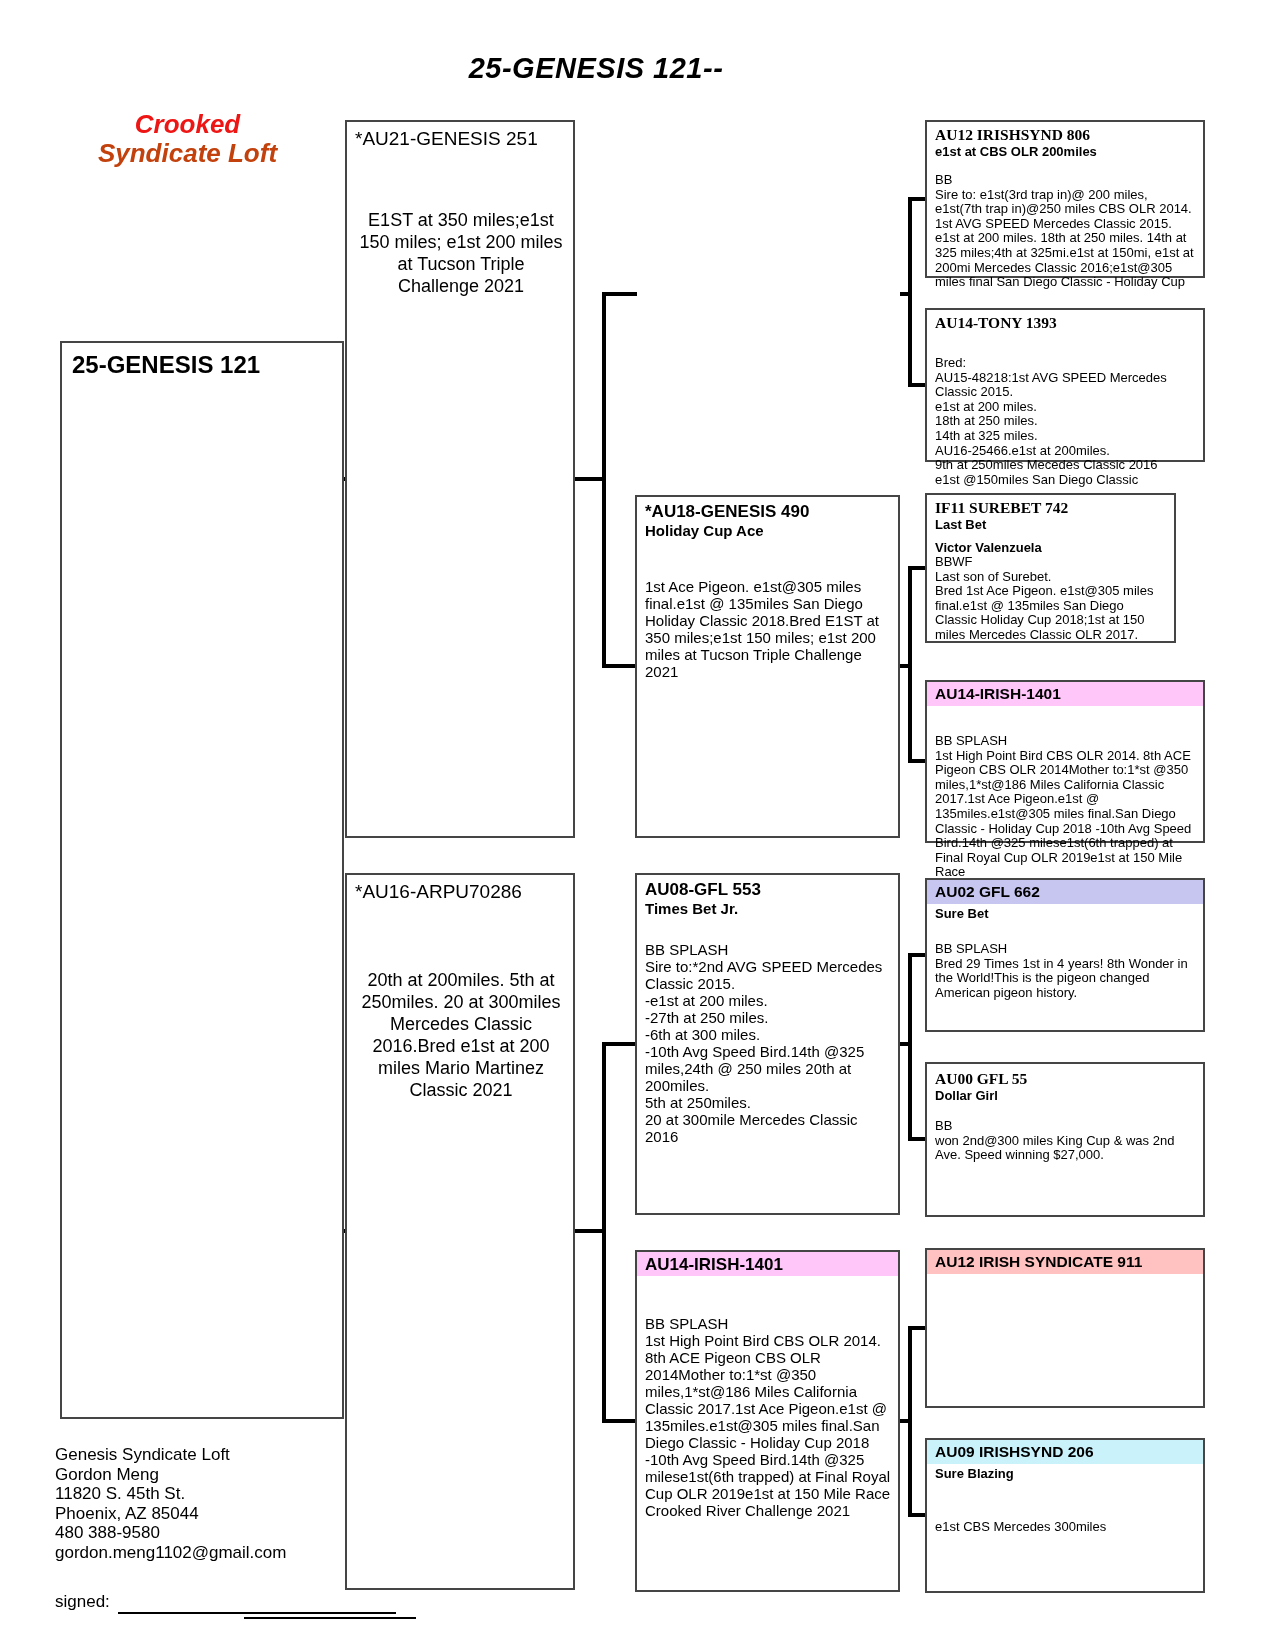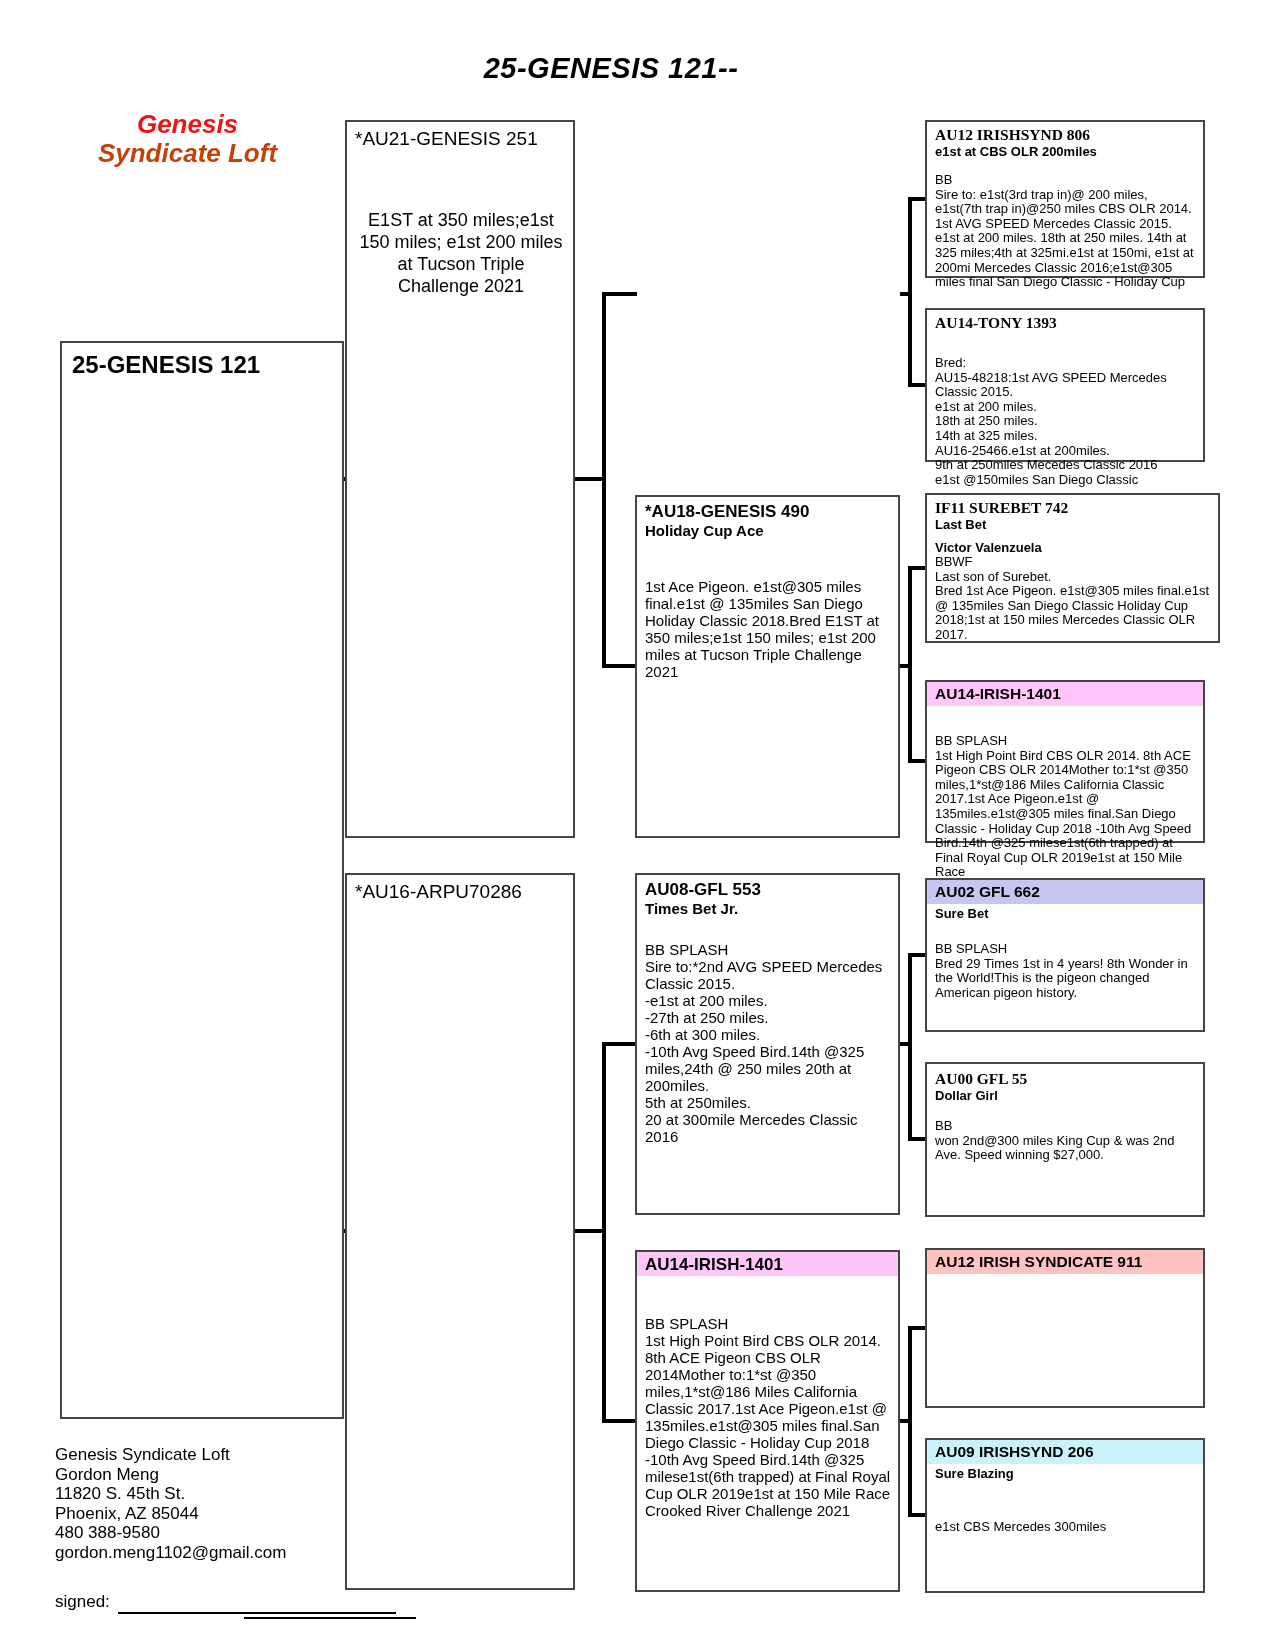--- a/index.html
+++ b/index.html
@@ -1,18 +1,18 @@
 <!DOCTYPE html>
 <html><head>
 <meta charset="utf-8">
 <style>
   html,body{margin:0;padding:0;background:#fff;}
   #page{position:relative;width:1275px;height:1650px;background:#ffffff;
         font-family:"Liberation Sans", sans-serif;color:#000;overflow:hidden;}
-  .title{position:absolute;left:16px;top:52px;width:1190px;text-align:center;
+  .title{position:absolute;left:1px;top:52px;width:1190px;text-align:center;
          font-size:29px;font-weight:bold;font-style:italic;letter-spacing:0.5px;}
   .loft{position:absolute;left:55px;top:110px;width:265px;text-align:center;
         font-size:26px;line-height:29px;font-weight:bold;font-style:italic;}
   .box{position:absolute;background:#fff;border:2px solid #454545;box-sizing:border-box;}
   .band{height:24px;font-weight:bold;font-size:15.5px;padding:3px 0 0 8px;box-sizing:border-box;}
   .h1{font-size:24px;font-weight:bold;margin:8px 0 0 10px;}
   .h2{font-size:19px;font-weight:normal;margin:6px 0 0 8px;}
   .h3{font-size:17px;font-weight:bold;margin:5px 0 0 8px;}
   .s3{font-size:15px;font-weight:bold;margin:0 0 0 8px;}
   .h4{font-size:15.5px;font-weight:bold;margin:4px 0 0 8px;font-family:Liberation Serif, serif;}
@@ -27,21 +27,21 @@
   .sigline{position:absolute;background:#000;height:2px;}
 </style>
 </head>
 <body>
 
 <div id="page">
 
   <div class="title">25-GENESIS 121--</div>
 
   <div class="loft">
-    <div style="color: rgb(238, 21, 21);">Genesis</div>
+    <div style="color: rgb(238, 21, 21);">Crooked</div>
     <div style="color: #c2410c;">Syndicate Loft</div>
   </div>
 
   <div class="cline" style="left:306px;top:477px;width:4px;height:756px"></div>
   <div class="cline" style="left:306px;top:477px;width:41px;height:4px"></div>
   <div class="cline" style="left:306px;top:1229px;width:41px;height:4px"></div>
 
   <div class="cline" style="left:575px;top:477px;width:31px;height:4px"></div>
   <div class="cline" style="left:602px;top:292px;width:4px;height:376px"></div>
   <div class="cline" style="left:602px;top:292px;width:35px;height:4px"></div>
@@ -76,20 +76,21 @@
     <div class="h1">25-GENESIS 121</div>
   </div>
 
   <div class="box" style="left:345px;top:120px;width:230px;height:718px">
     <div class="h2">*AU21-GENESIS 251</div>
     <div class="b2" style="margin-top:59px">E1ST at 350 miles;e1st 150 miles; e1st 200 miles at Tucson Triple Challenge 2021</div>
   </div>
 
   <div class="box" style="left:345px;top:873px;width:230px;height:717px">
     <div class="h2">*AU16-ARPU70286</div>
+    <div class="b2" style="margin-top:66px">20th at 200miles. 5th at 250miles. 20 at 300miles Mercedes Classic 2016.Bred e1st at 200 miles Mario Martinez Classic 2021</div>
   </div>
 
 
   <div class="box" style="left:635px;top:495px;width:265px;height:343px">
     <div class="h3">*AU18-GENESIS 490</div>
     <div class="s3">Holiday Cup Ace</div>
     <div class="b3" style="margin-top:39px">1st Ace Pigeon. e1st@305 miles final.e1st @ 135miles San Diego Holiday Classic 2018.Bred E1ST at 350 miles;e1st 150 miles; e1st 200 miles at Tucson Triple Challenge 2021</div>
   </div>
 
   <div class="box" style="left:635px;top:873px;width:265px;height:342px">
@@ -123,21 +124,21 @@
     <div class="b4" style="margin-top:24px">Bred:
 AU15-48218:1st AVG SPEED Mercedes Classic 2015.
 e1st at 200 miles.
 18th at 250 miles.
 14th at 325 miles.
 AU16-25466.e1st at 200miles.
 9th at 250miles Mecedes Classic 2016
 e1st @150miles San Diego Classic</div>
   </div>
 
-  <div class="box" style="left:925px;top:493px;width:295px;height:150px">
+  <div class="box" style="left:925px;top:493px;width:251px;height:150px">
     <div class="h4">IF11 SUREBET 742</div>
     <div class="s4">Last Bet</div>
     <div class="vv">Victor Valenzuela</div>
     <div class="b4">BBWF
 Last son of Surebet.
 Bred 1st Ace Pigeon. e1st@305 miles final.e1st @ 135miles San Diego Classic Holiday Cup 2018;1st at 150 miles Mercedes Classic OLR 2017.</div>
   </div>
 
   <div class="box" style="left:925px;top:680px;width:280px;height:163px">
     <div class="band" style="background: rgb(255, 198, 250);">AU14-IRISH-1401</div>

